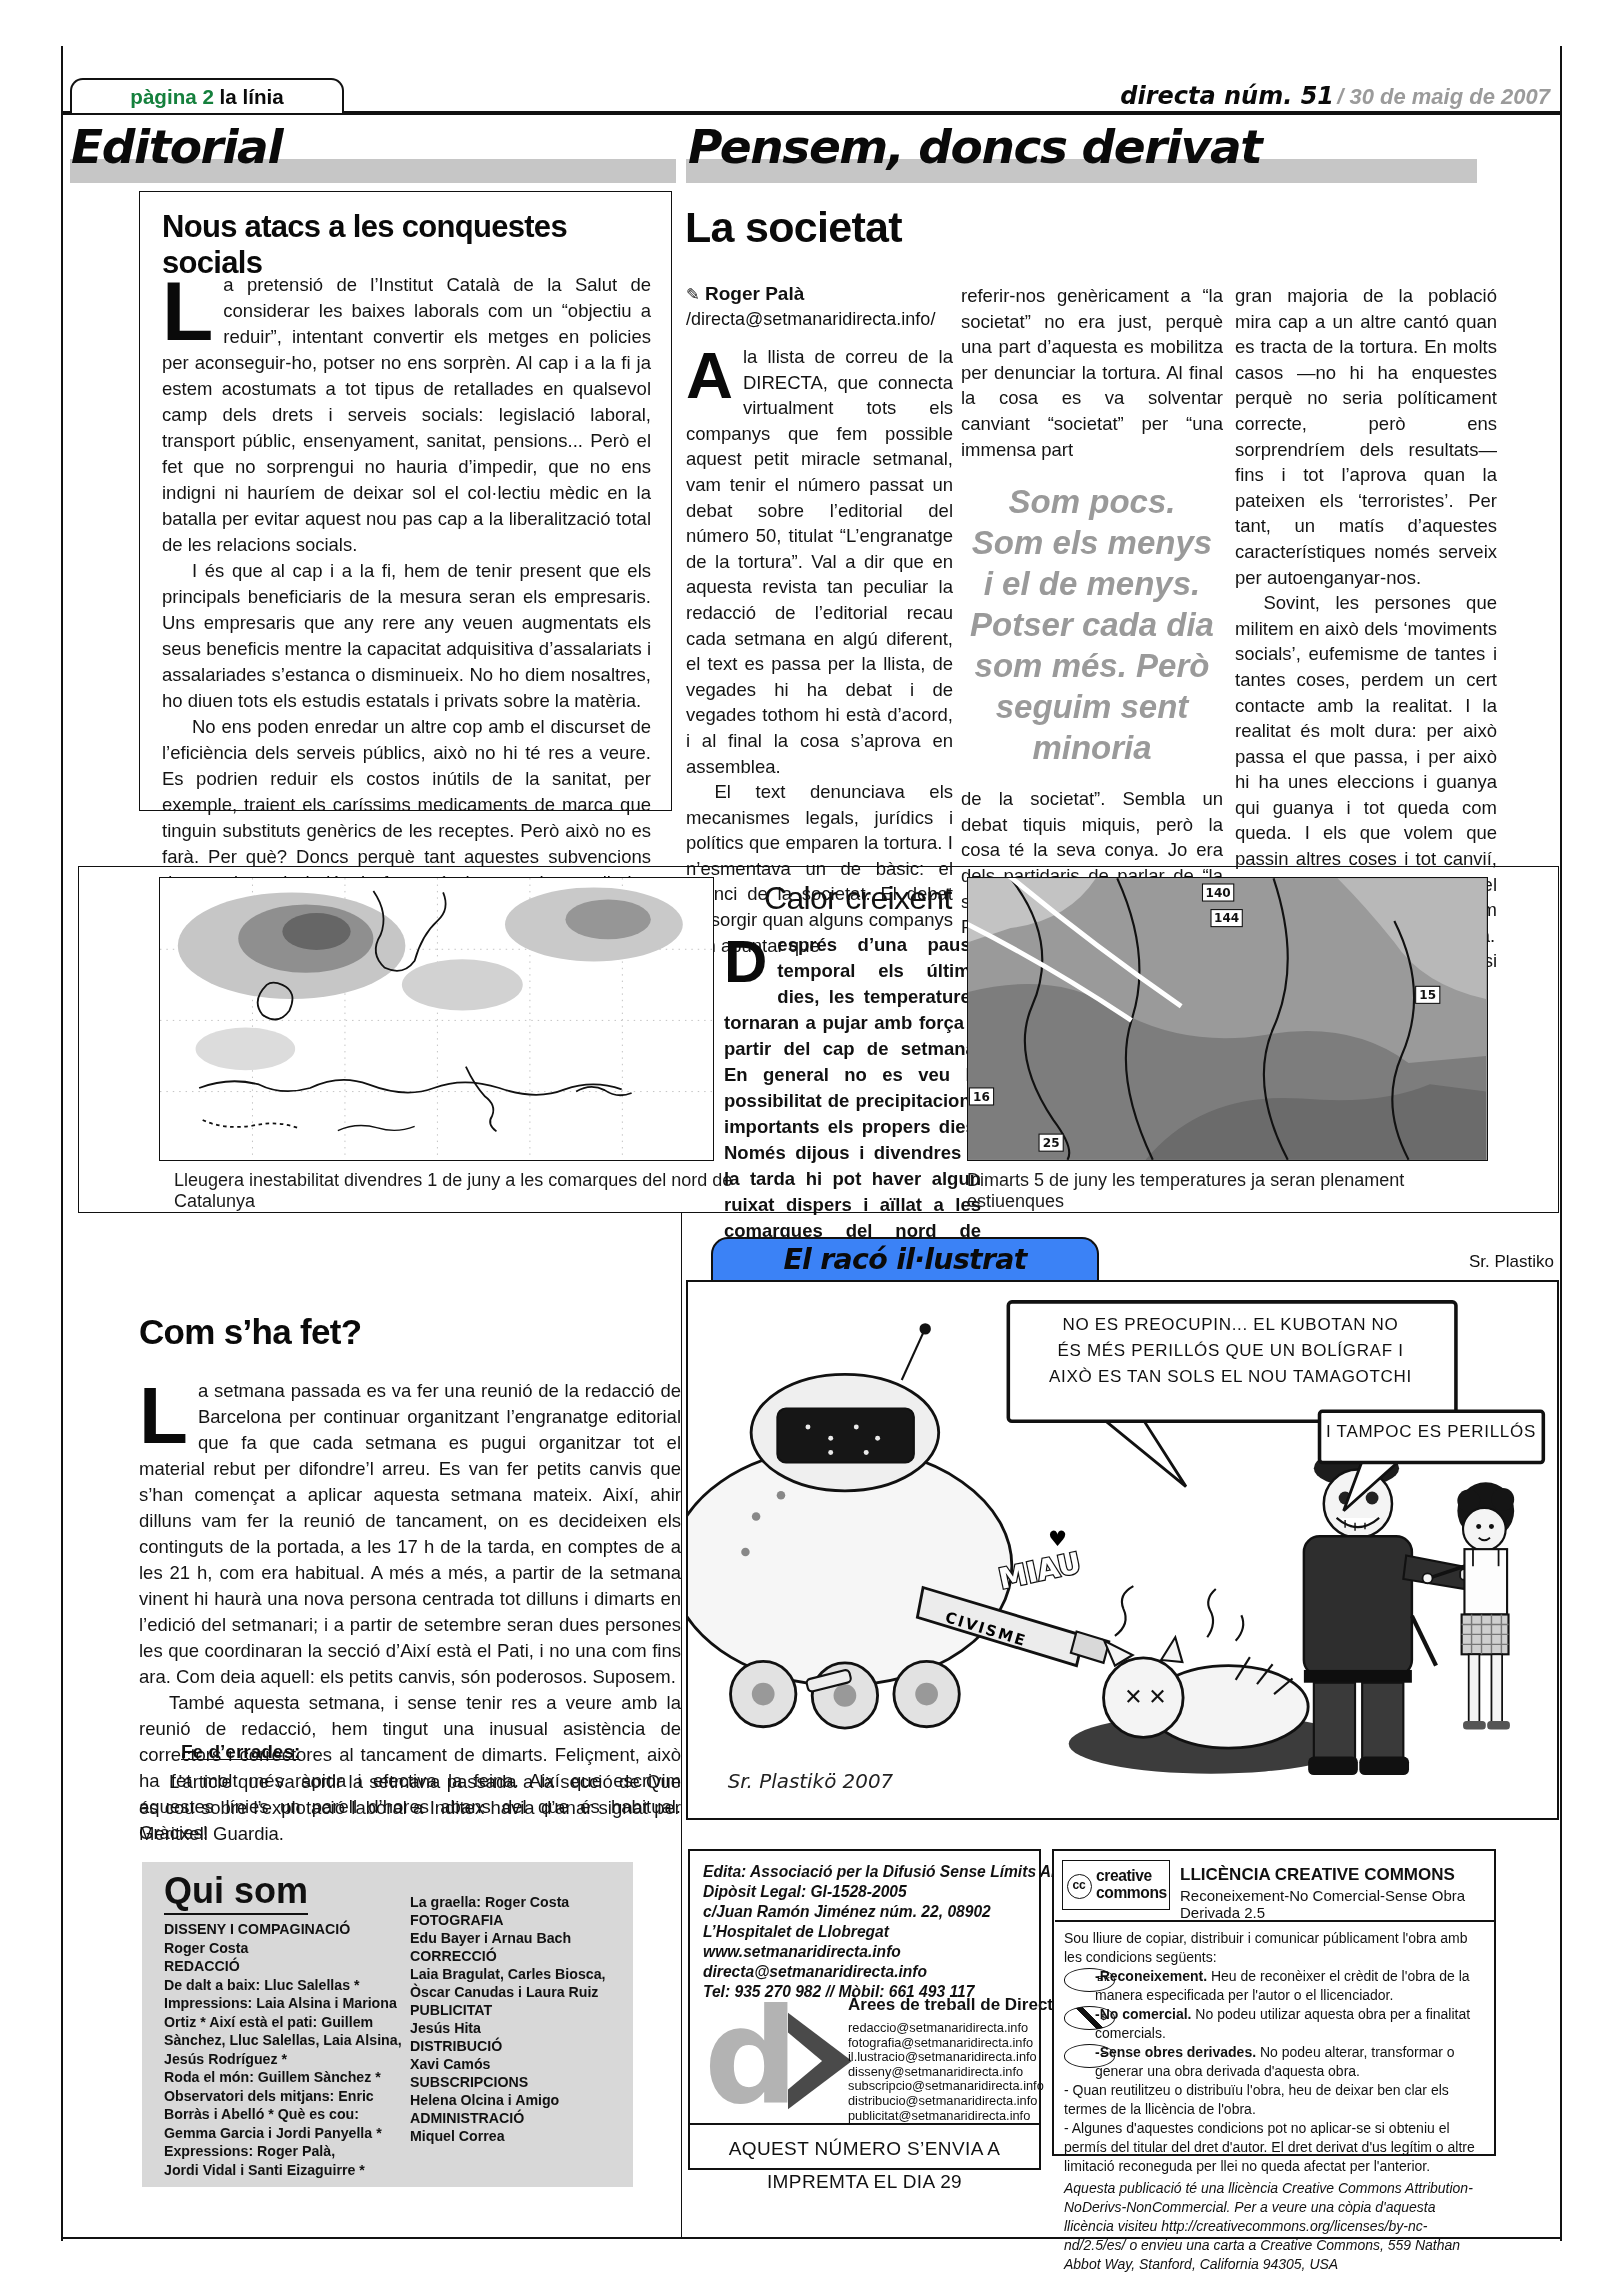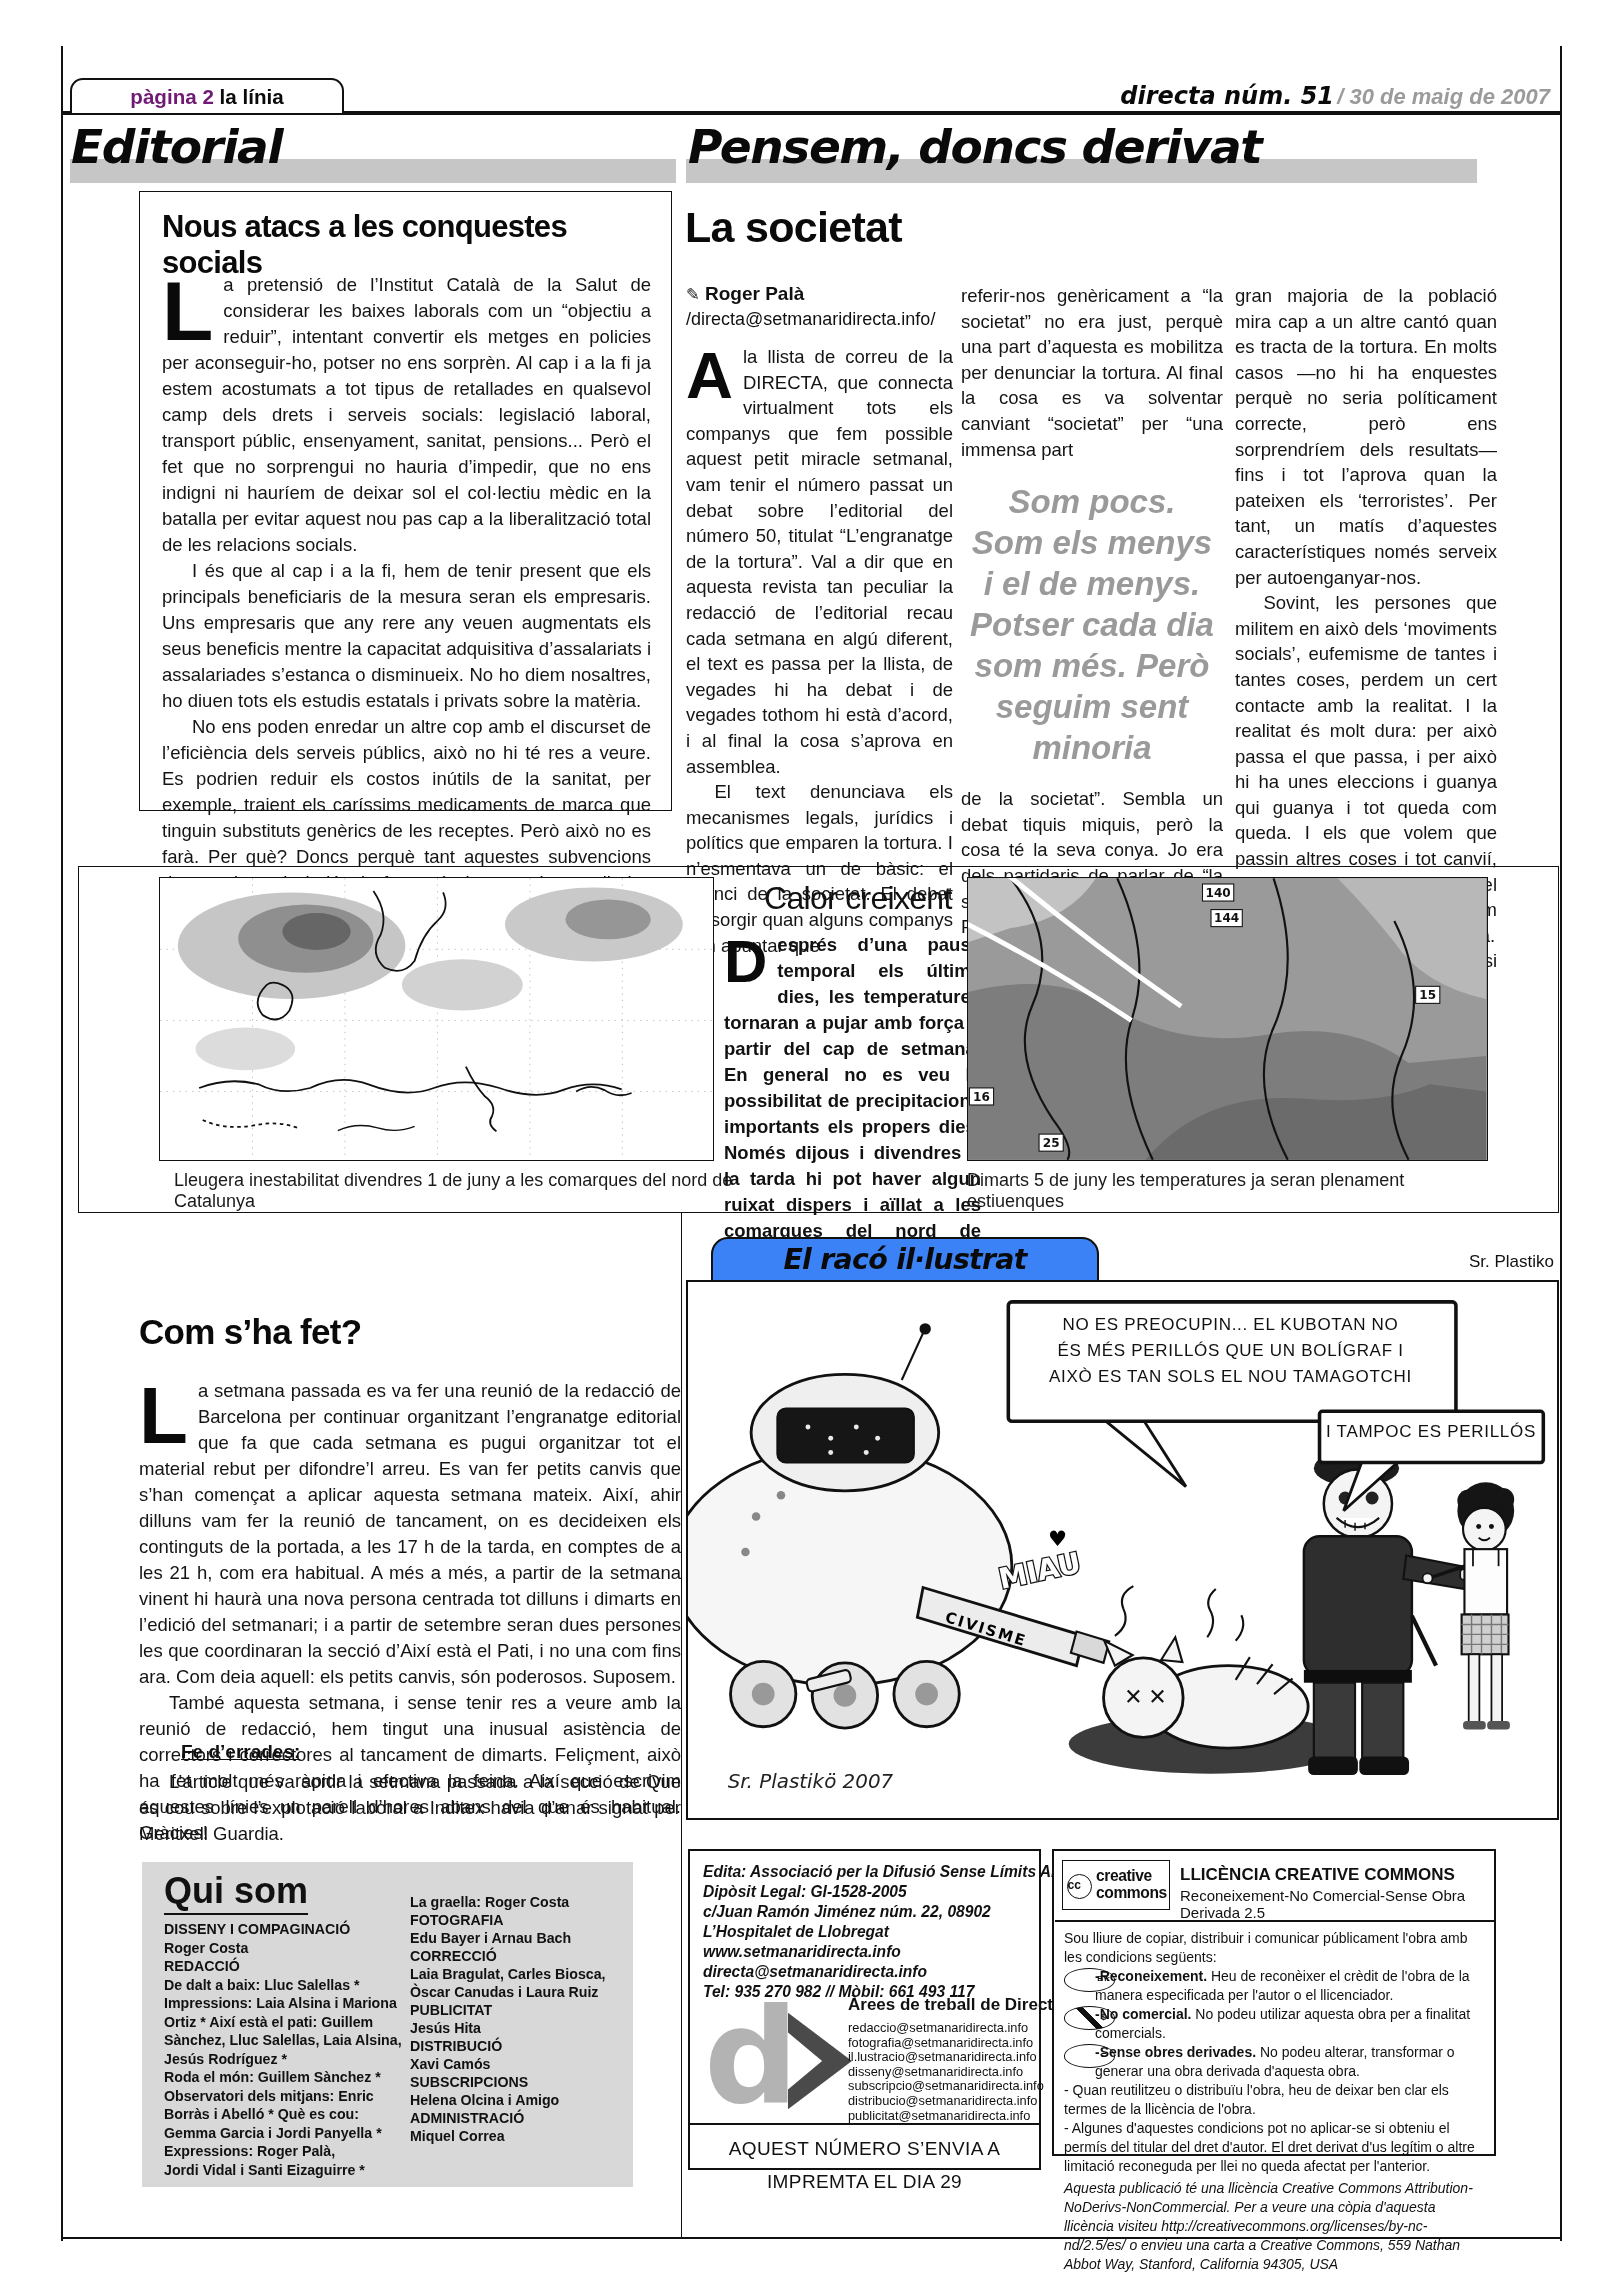--- a/index.html
+++ b/index.html
@@ -39,21 +39,21 @@
 
   <div class="abs rule" style="left:61px;top:46px;width:2.1px;height:2195px;"></div>
   <div class="abs rule" style="left:1560px;top:46px;width:2.1px;height:2195px;"></div>
   <div class="abs rule" style="left:61px;top:111px;width:1501px;height:3.6px;"></div>
   <div class="abs rule" style="left:61px;top:2237px;width:1501px;height:2.1px;"></div>
   <div class="abs rule" style="left:681px;top:1213px;width:1.4px;height:1025px;"></div>
 
   <div class="abs" style="left:70px;top:78px;width:270px;height:33px;border:2.1px solid #111;border-bottom:none;
               border-radius:12.8px 12.8px 0 0;background:#fff;text-align:center;line-height:33px;
               font-weight:bold;font-size:20.6px;white-space:nowrap;">
-    <span style="color:#701a75;">pàgina 2</span>
+    <span style="color:#15803d;">pàgina 2</span>
     <span style="color:#0a0a0a;">la línia</span>
   </div>
   <div class="abs" style="left:924px;top:82px;width:626px;text-align:right;font-style:italic;white-space:nowrap;">
     <span style="font-weight:900;font-size:24px;color:#0a0a0a;font-family:'DejaVu Sans',sans-serif;">directa núm. 51</span>
     <span style="font-weight:bold;font-size:22px;color:#9b9b9b;">/ 30 de maig de 2007</span>
   </div>
 
   <div class="abs band" style="left:70px;top:159px;width:606px;height:24px;"></div>
   <div class="abs sectitle" style="left:71px;top:119px;">Editorial</div>
 
@@ -382,21 +382,21 @@
       <div>subscripcio@setmanaridirecta.info</div>
       <div>distribucio@setmanaridirecta.info</div>
       <div>publicitat@setmanaridirecta.info</div>
     </div>
   <div class="abs rule" style="left:690px;top:2123px;width:349px;height:2.1px;"></div>
   <div class="abs" style="left:690px;top:2132px;width:349px;text-align:center;font-size:19px;line-height:33px;letter-spacing:0.4px;">AQUEST NÚMERO S’ENVIA A IMPREMTA EL DIA 29</div>
 
   <div class="abs" style="left:1052px;top:1849px;width:444px;height:307px;border:2.1px solid #111;box-sizing:border-box;background:#fff;"></div>
   <div class="abs" style="left:1062px;top:1860px;width:108px;height:50px;border:1.8px solid #111;box-sizing:border-box;">
     <span style="position:absolute;left:3.6px;top:12.8px;width:23px;height:23px;border:1.8px solid #111;border-radius:50%;
-                 text-align:left;font-size:12px;font-weight:bold;line-height:21.3px;">
+                 text-align:center;font-size:12px;font-weight:bold;line-height:21.3px;">
       <span>cc</span>
     </span>
     <span style="position:absolute;left:33px;top:5.7px;font-size:15.6px;font-weight:800;line-height:17px;letter-spacing:-0.4px;">
       <span>creative</span><br>
       <span>commons</span>
     </span>
   </div>
   <div class="abs" style="left:1180px;top:1865px;width:313px;font-size:17px;font-weight:bold;">LLICÈNCIA CREATIVE COMMONS</div>
   <div class="abs" style="left:1180px;top:1887px;width:313px;font-size:15px;">Reconeixement-No Comercial-Sense Obra Derivada 2.5</div>
   <div class="abs rule" style="left:1055px;top:1920px;width:440px;height:2.1px;"></div>

